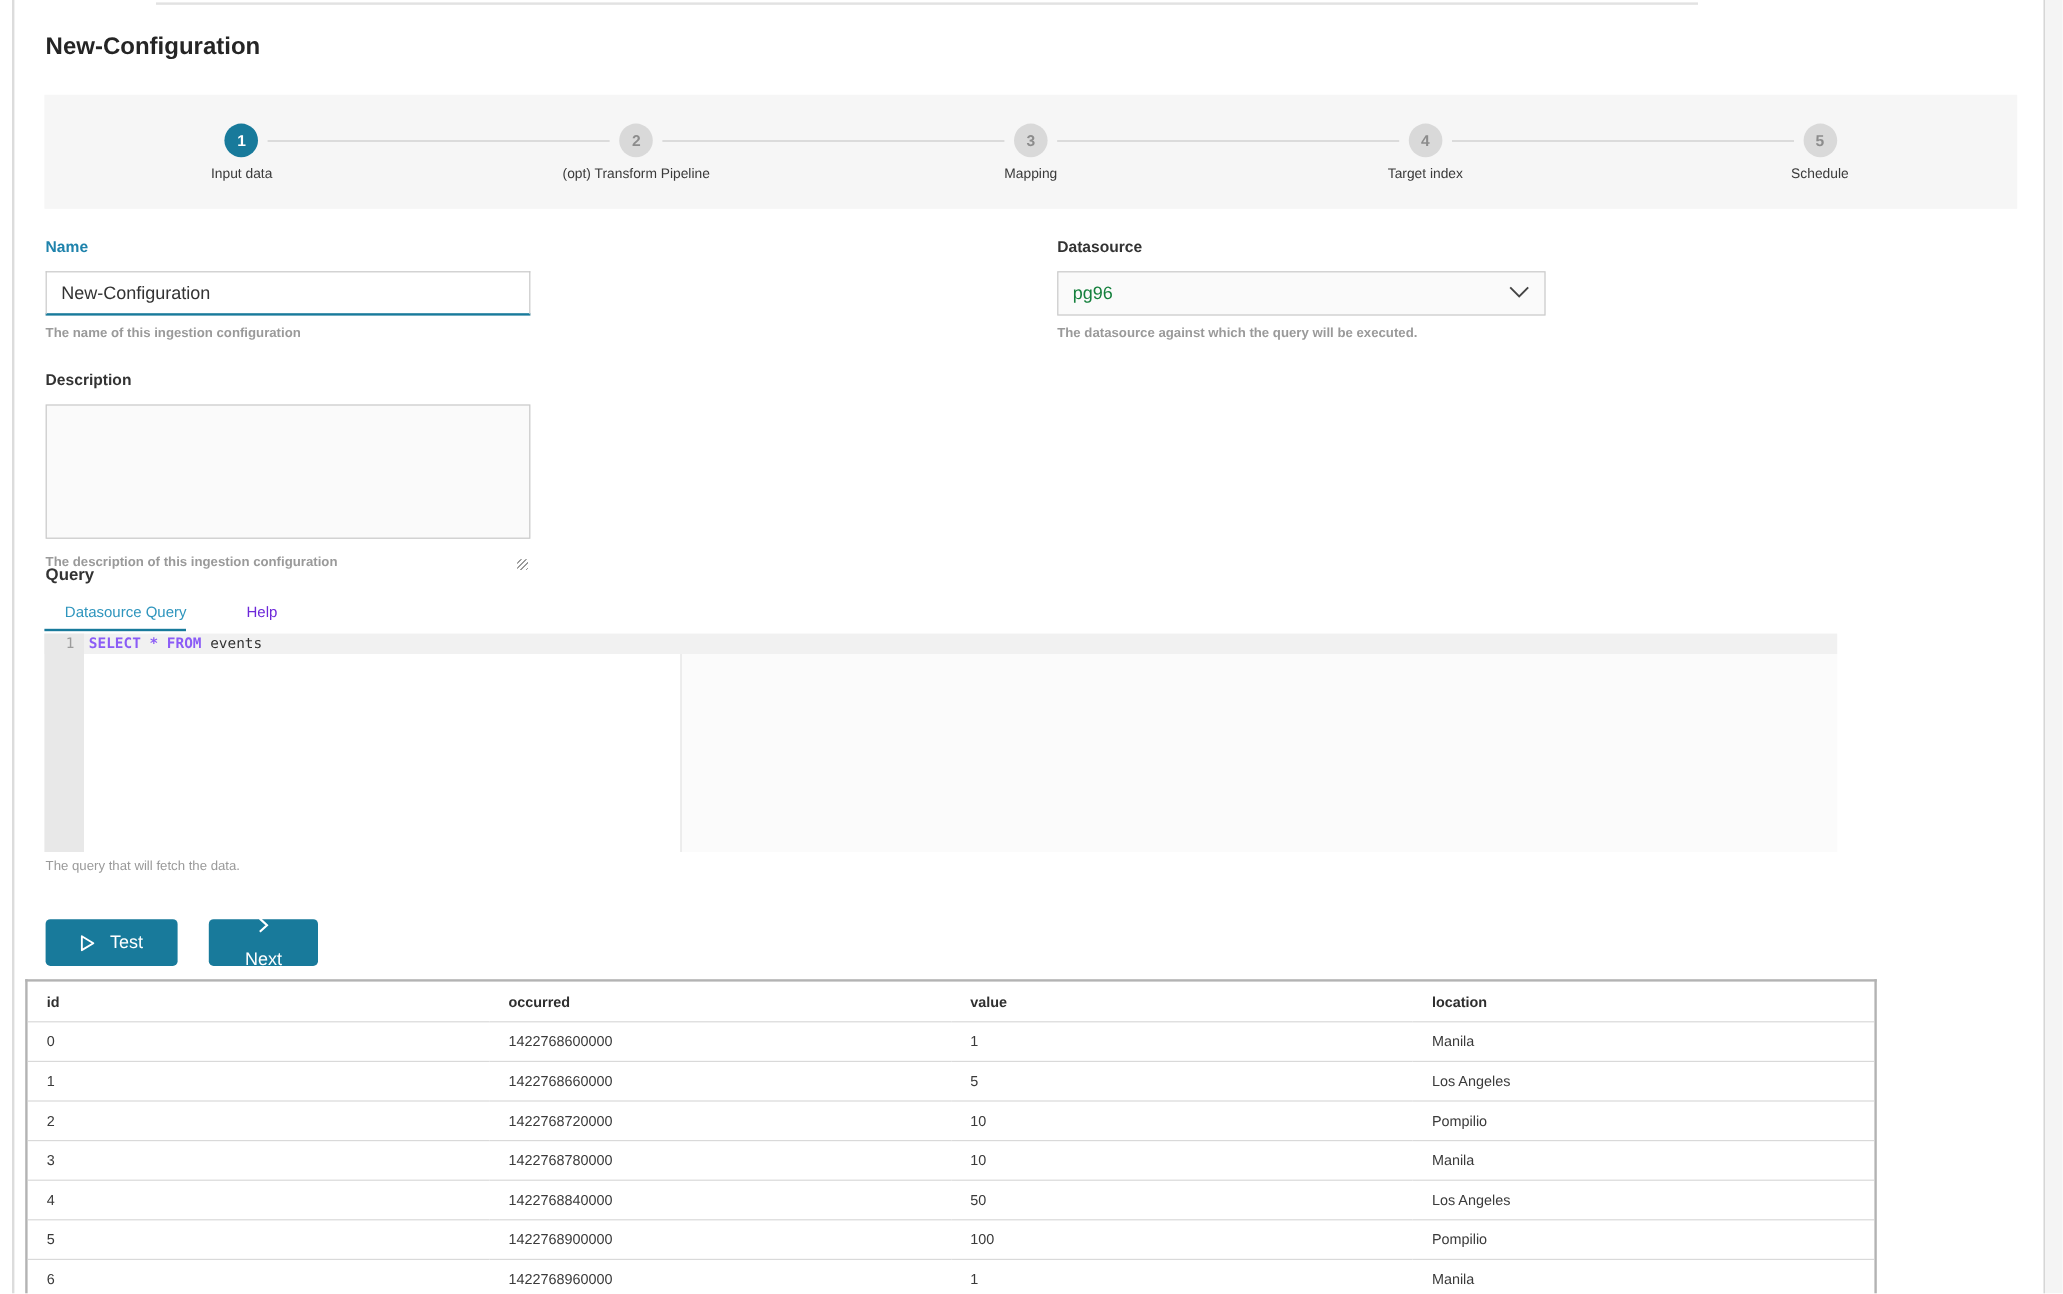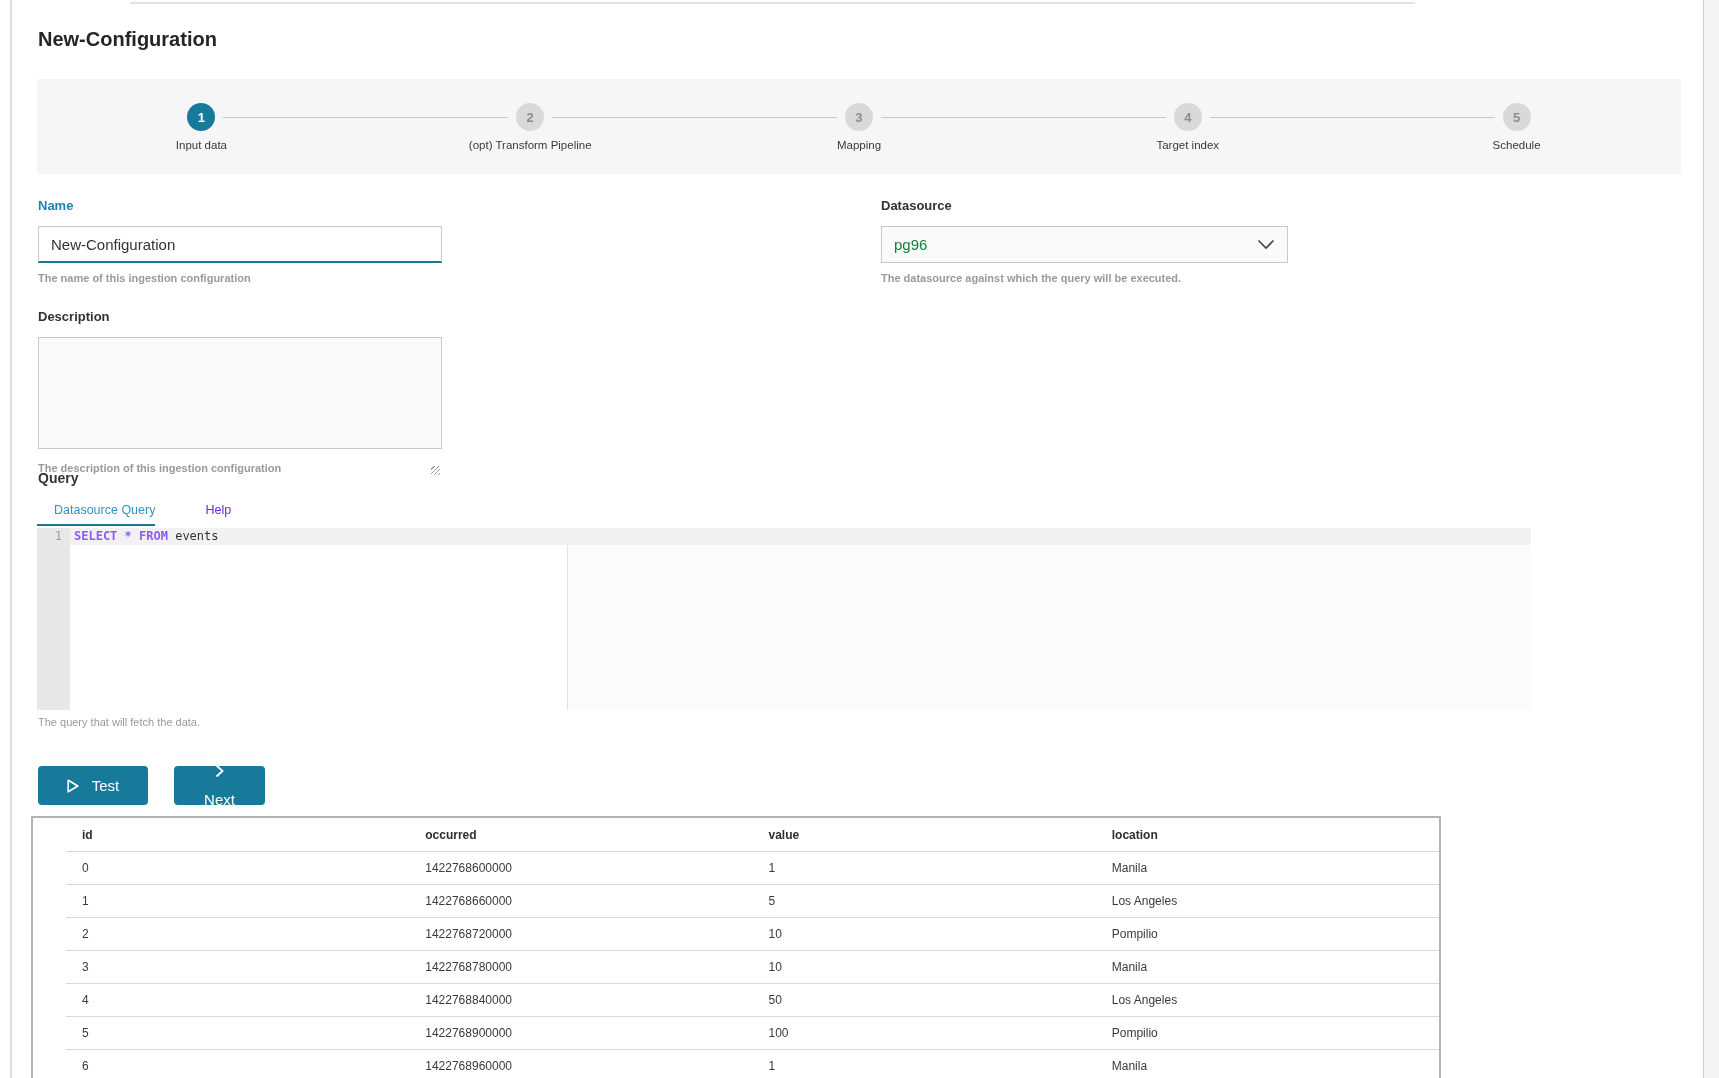--- a/index.html
+++ b/index.html
@@ -56,21 +56,21 @@
   .editor .print-margin{position:absolute;left:530px;top:17px;bottom:0;width:1px;background:#e2e2e2;}
   .query-help{position:absolute;left:38px;top:716px;font-size:11px;color:#9a9a9a;}
 
   
   .btn{position:absolute;top:753px;height:39px;border:none;border-radius:4px;background:var(--accent);color:#fff;font-family:"Liberation Sans",sans-serif;font-size:15px;display:inline-flex;align-items:center;justify-content:center;gap:13px;cursor:pointer;margin-top:13px;}
   .btn svg{display:block;}
   .btn-test{left:38px;width:110px;}
   .btn-next{left:174px;width:91px;flex-direction:column;}
 
   
-  .table-wrap{position:absolute;left:31px;top:816px;width:1410px;height:262px;overflow:hidden;border:2px solid #b3b3b3;border-bottom:none;box-sizing:border-box;background:#fff;padding-left:33px;}
+  .table-wrap{position:absolute;left:21px;top:816px;width:1543px;height:262px;overflow:hidden;border:2px solid #b3b3b3;border-bottom:none;box-sizing:border-box;background:#fff;}
   table.results{width:100%;border-collapse:collapse;table-layout:fixed;font-size:12px;}
   table.results th{height:33px;text-align:left;padding:0 0 0 16px;font-weight:bold;color:#2f2f2f;}
   table.results td{height:32px;padding:0 0 0 16px;color:#3a3a3a;border-top:1px solid #d9d9d9;}
 </style>
 </head>
 <body>
 
 <div class="left-edge"></div>
 <div class="top-edge"></div>
 <div class="scrollbar"></div>

